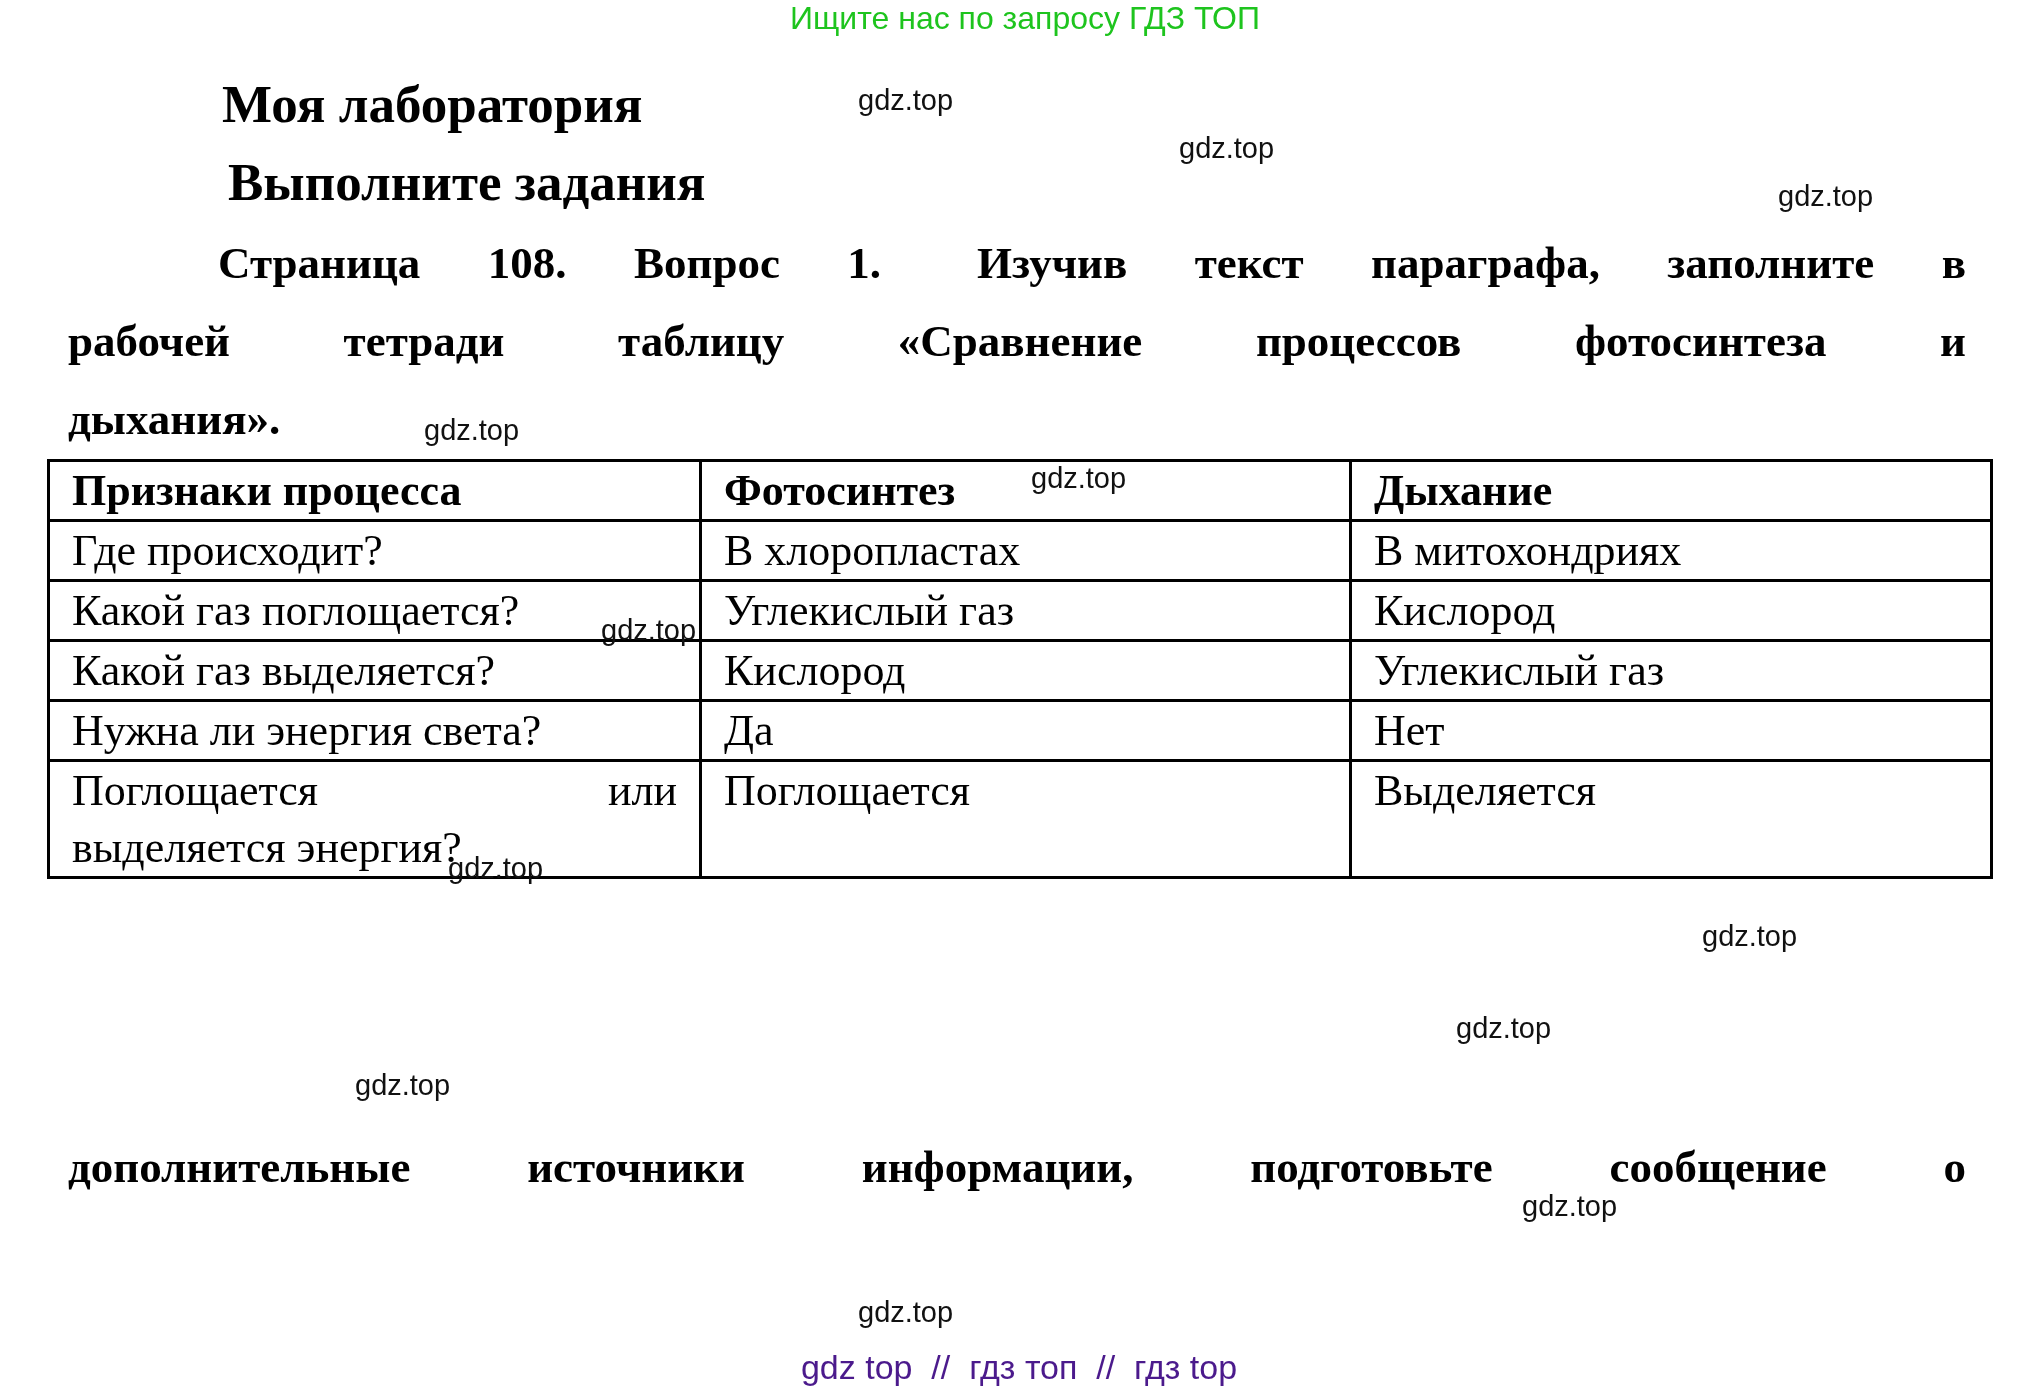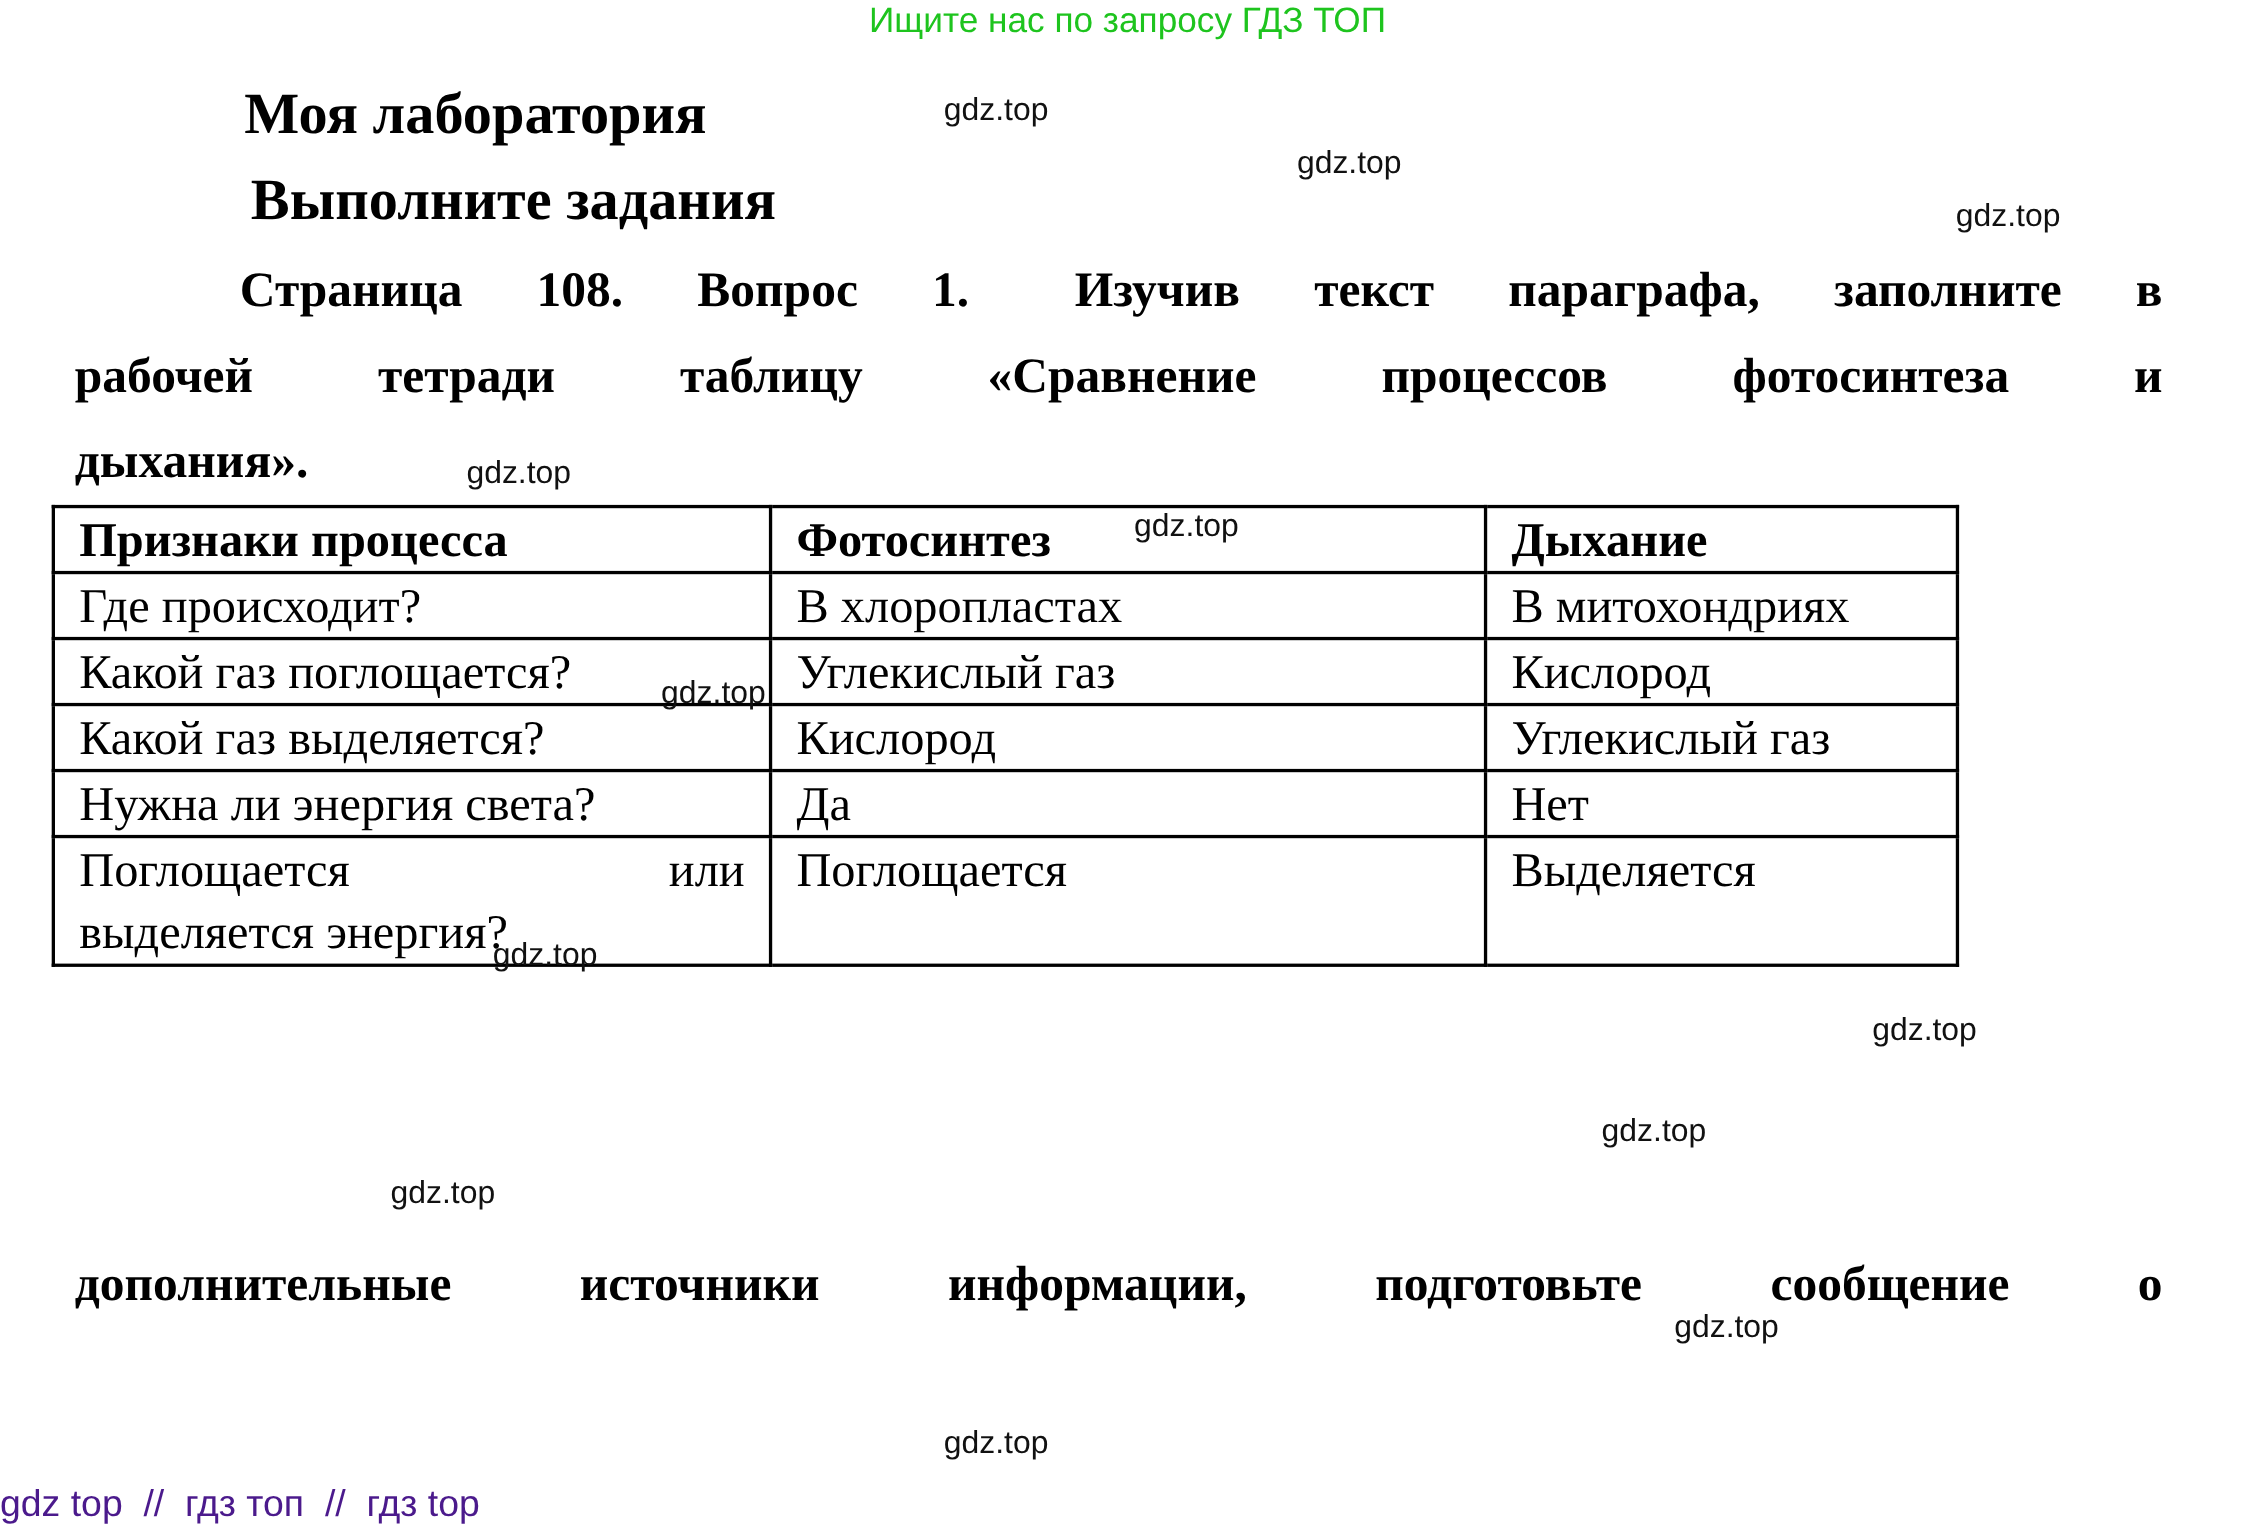--- a/index.html
+++ b/index.html
@@ -4,27 +4,27 @@
 <style>
   html, body { margin:0; padding:0; background:#ffffff; }
   body { width:2038px; height:1387px; position:relative; overflow:hidden; font-family:"Liberation Serif", serif; color:#000; }
   .abs { position:absolute; white-space:nowrap; }
   .banner { font-family:"Liberation Sans", sans-serif; font-size:32px; line-height:36px; color:#1ec41e; left:0; width:2050px; text-align:center; top:0; }
   .h { font-weight:bold; font-size:53px; line-height:60px; }
   .para { position:absolute; left:68px; width:1898px; font-weight:bold; font-size:45px; line-height:78px; text-align:justify; }
   .line { display:block; text-align:justify; text-align-last:justify; height:78px; }
   .line.last { text-align-last:left; }
   .wm { font-family:"Liberation Sans", sans-serif; font-size:29px; line-height:32px; color:#111; position:absolute; white-space:nowrap; }
-  table.cmp { position:absolute; left:47px; top:459px; width:1734px; border-collapse:collapse; table-layout:fixed; }
+  table.cmp { position:absolute; left:47px; top:459px; width:1946px; border-collapse:collapse; table-layout:fixed; }
   table.cmp td { border:3px solid #000; vertical-align:top; padding:0 22px; font-size:44px; line-height:57px; }
   table.cmp tr.hdr td { font-weight:bold; height:52px; }
   table.cmp td.c0 { width:605px; }
   table.cmp td.c1 { width:603px; }
   .jq { display:block; text-align:justify; text-align-last:justify; }
-  .footer { font-family:"Liberation Sans", sans-serif; font-size:34px; color:#4b1a8c; position:absolute; left:0; width:2038px; text-align:left; top:1348px; white-space:pre; }
+  .footer { font-family:"Liberation Sans", sans-serif; font-size:34px; color:#4b1a8c; position:absolute; left:0; width:2038px; text-align:center; top:1348px; white-space:pre; }
 </style>
 </head>
 <body>
 
 <div class="abs banner">Ищите нас по запросу ГДЗ ТОП</div>
 
 <div class="abs h" style="left:222px; top:74px;">Моя лаборатория</div>
 <div class="abs h" style="left:228px; top:152px;">Выполните задания</div>
 
 <div class="para" style="top:224px;">

